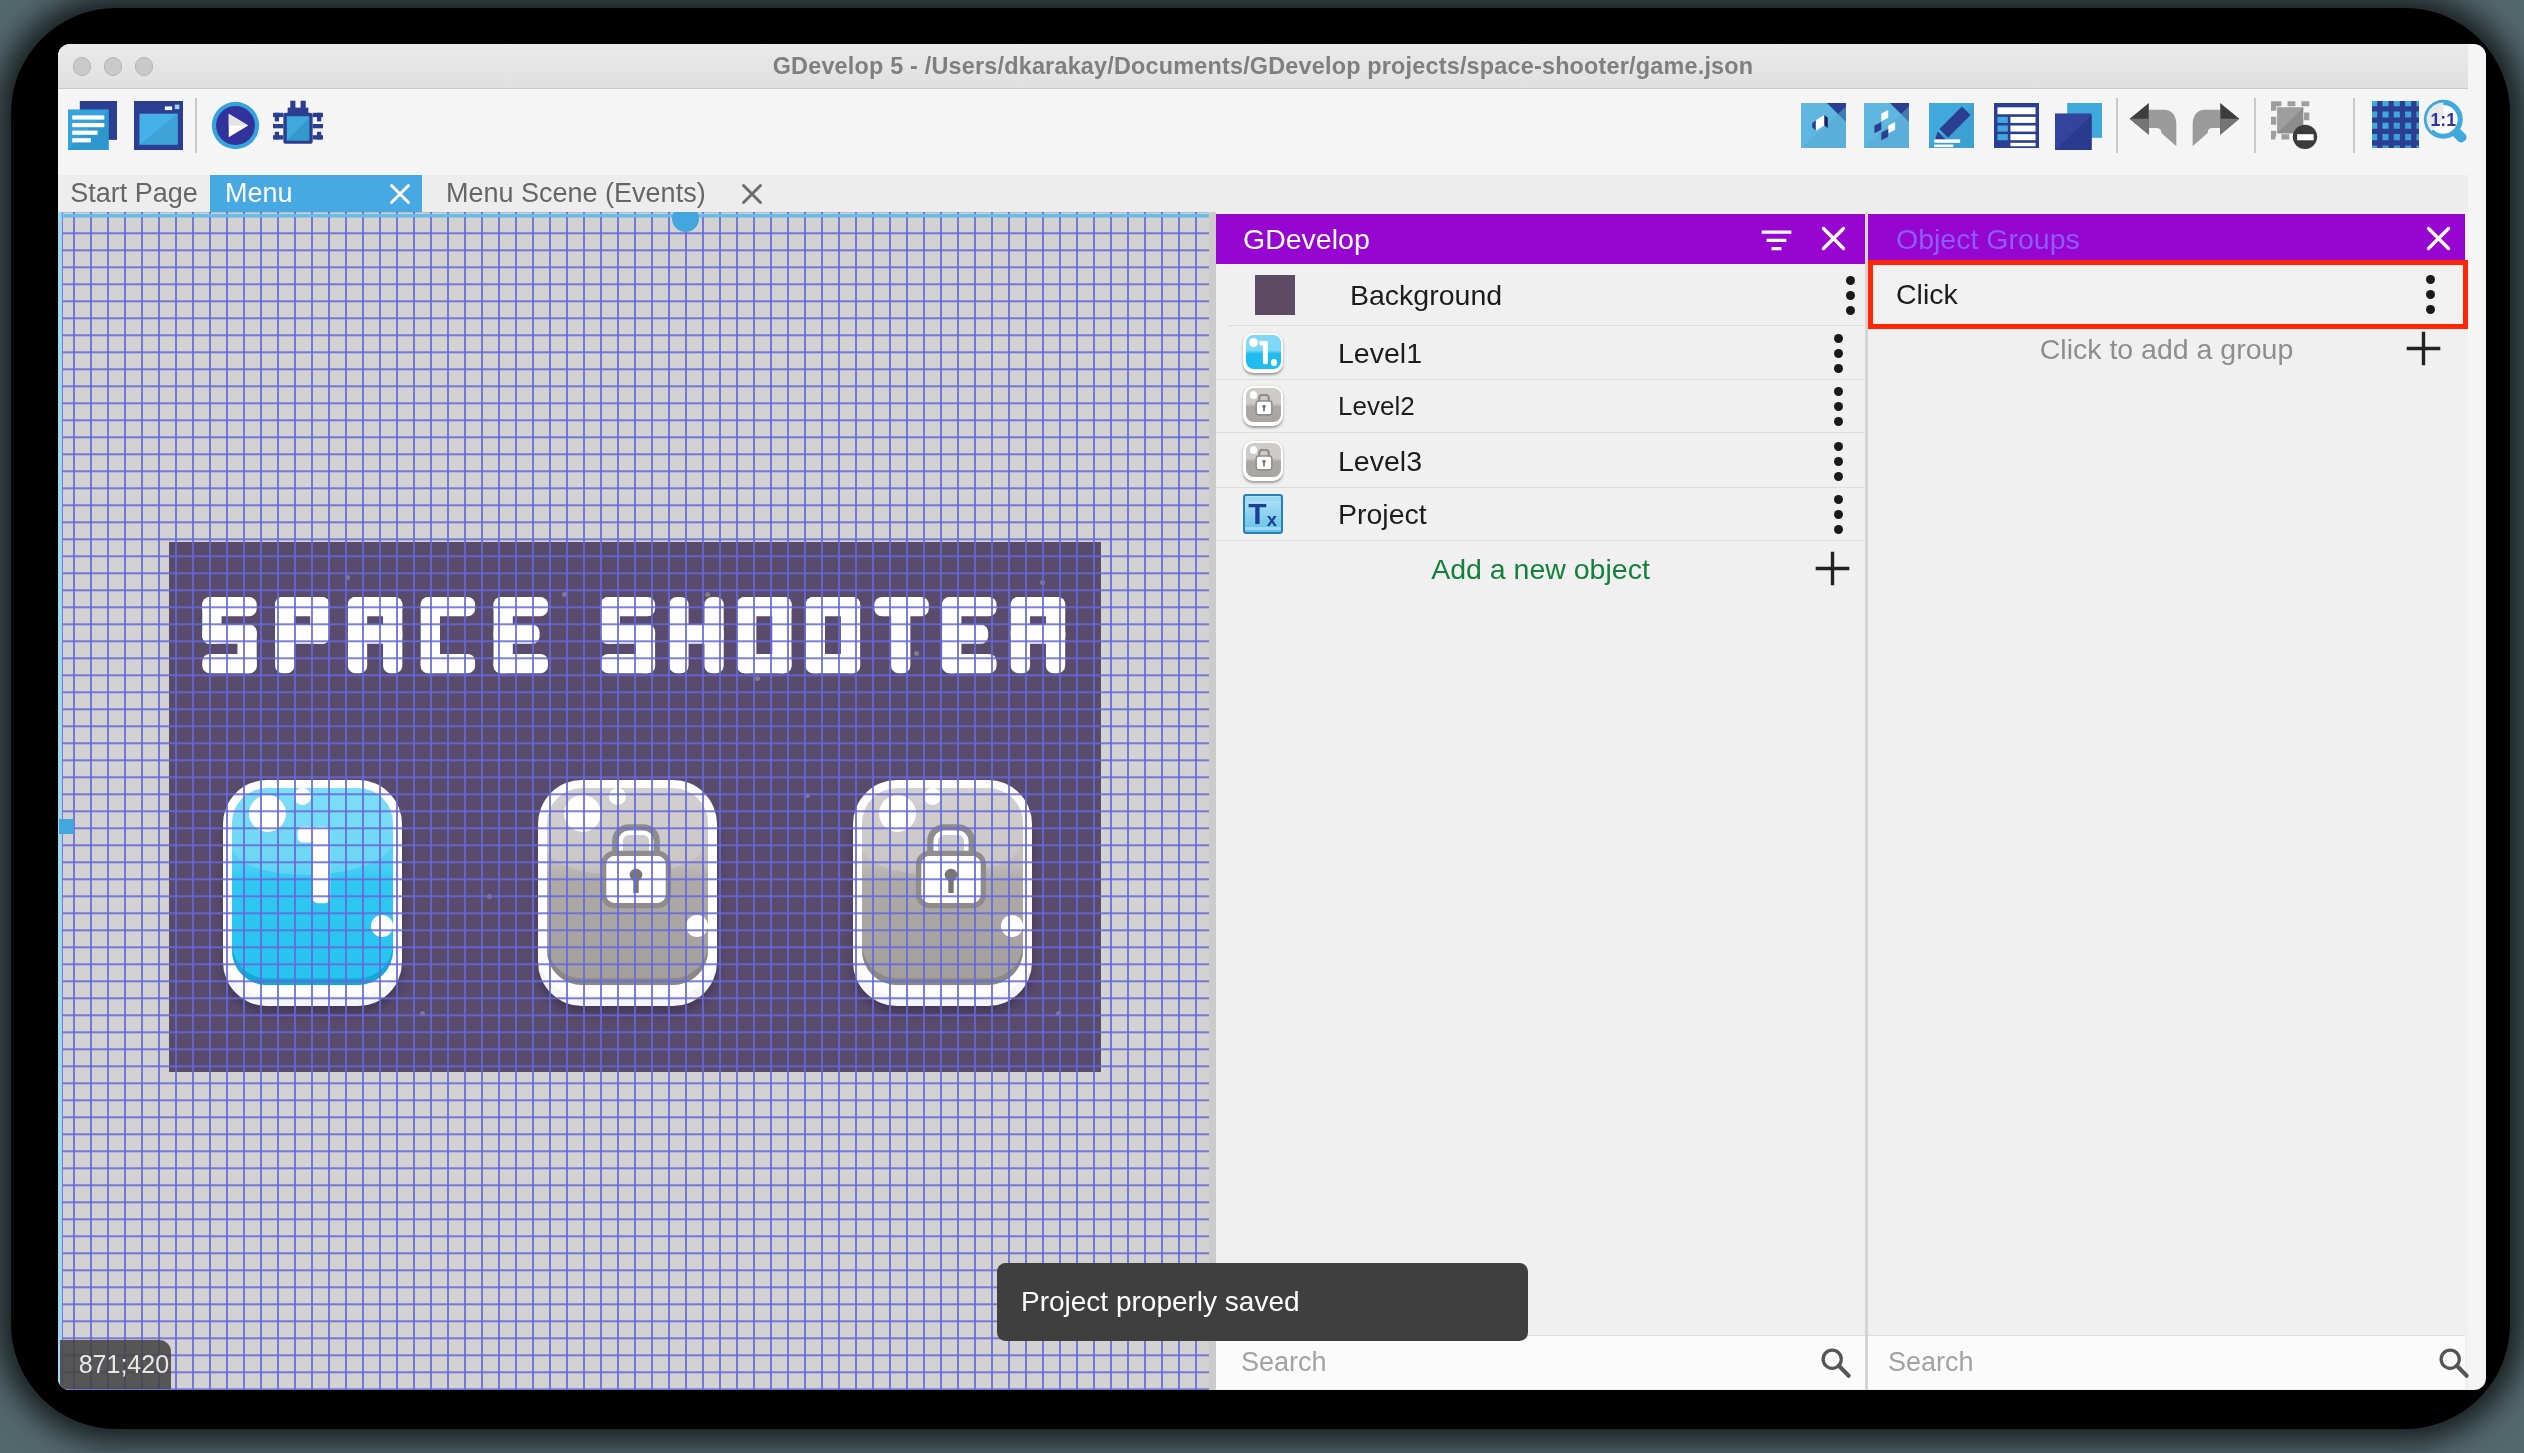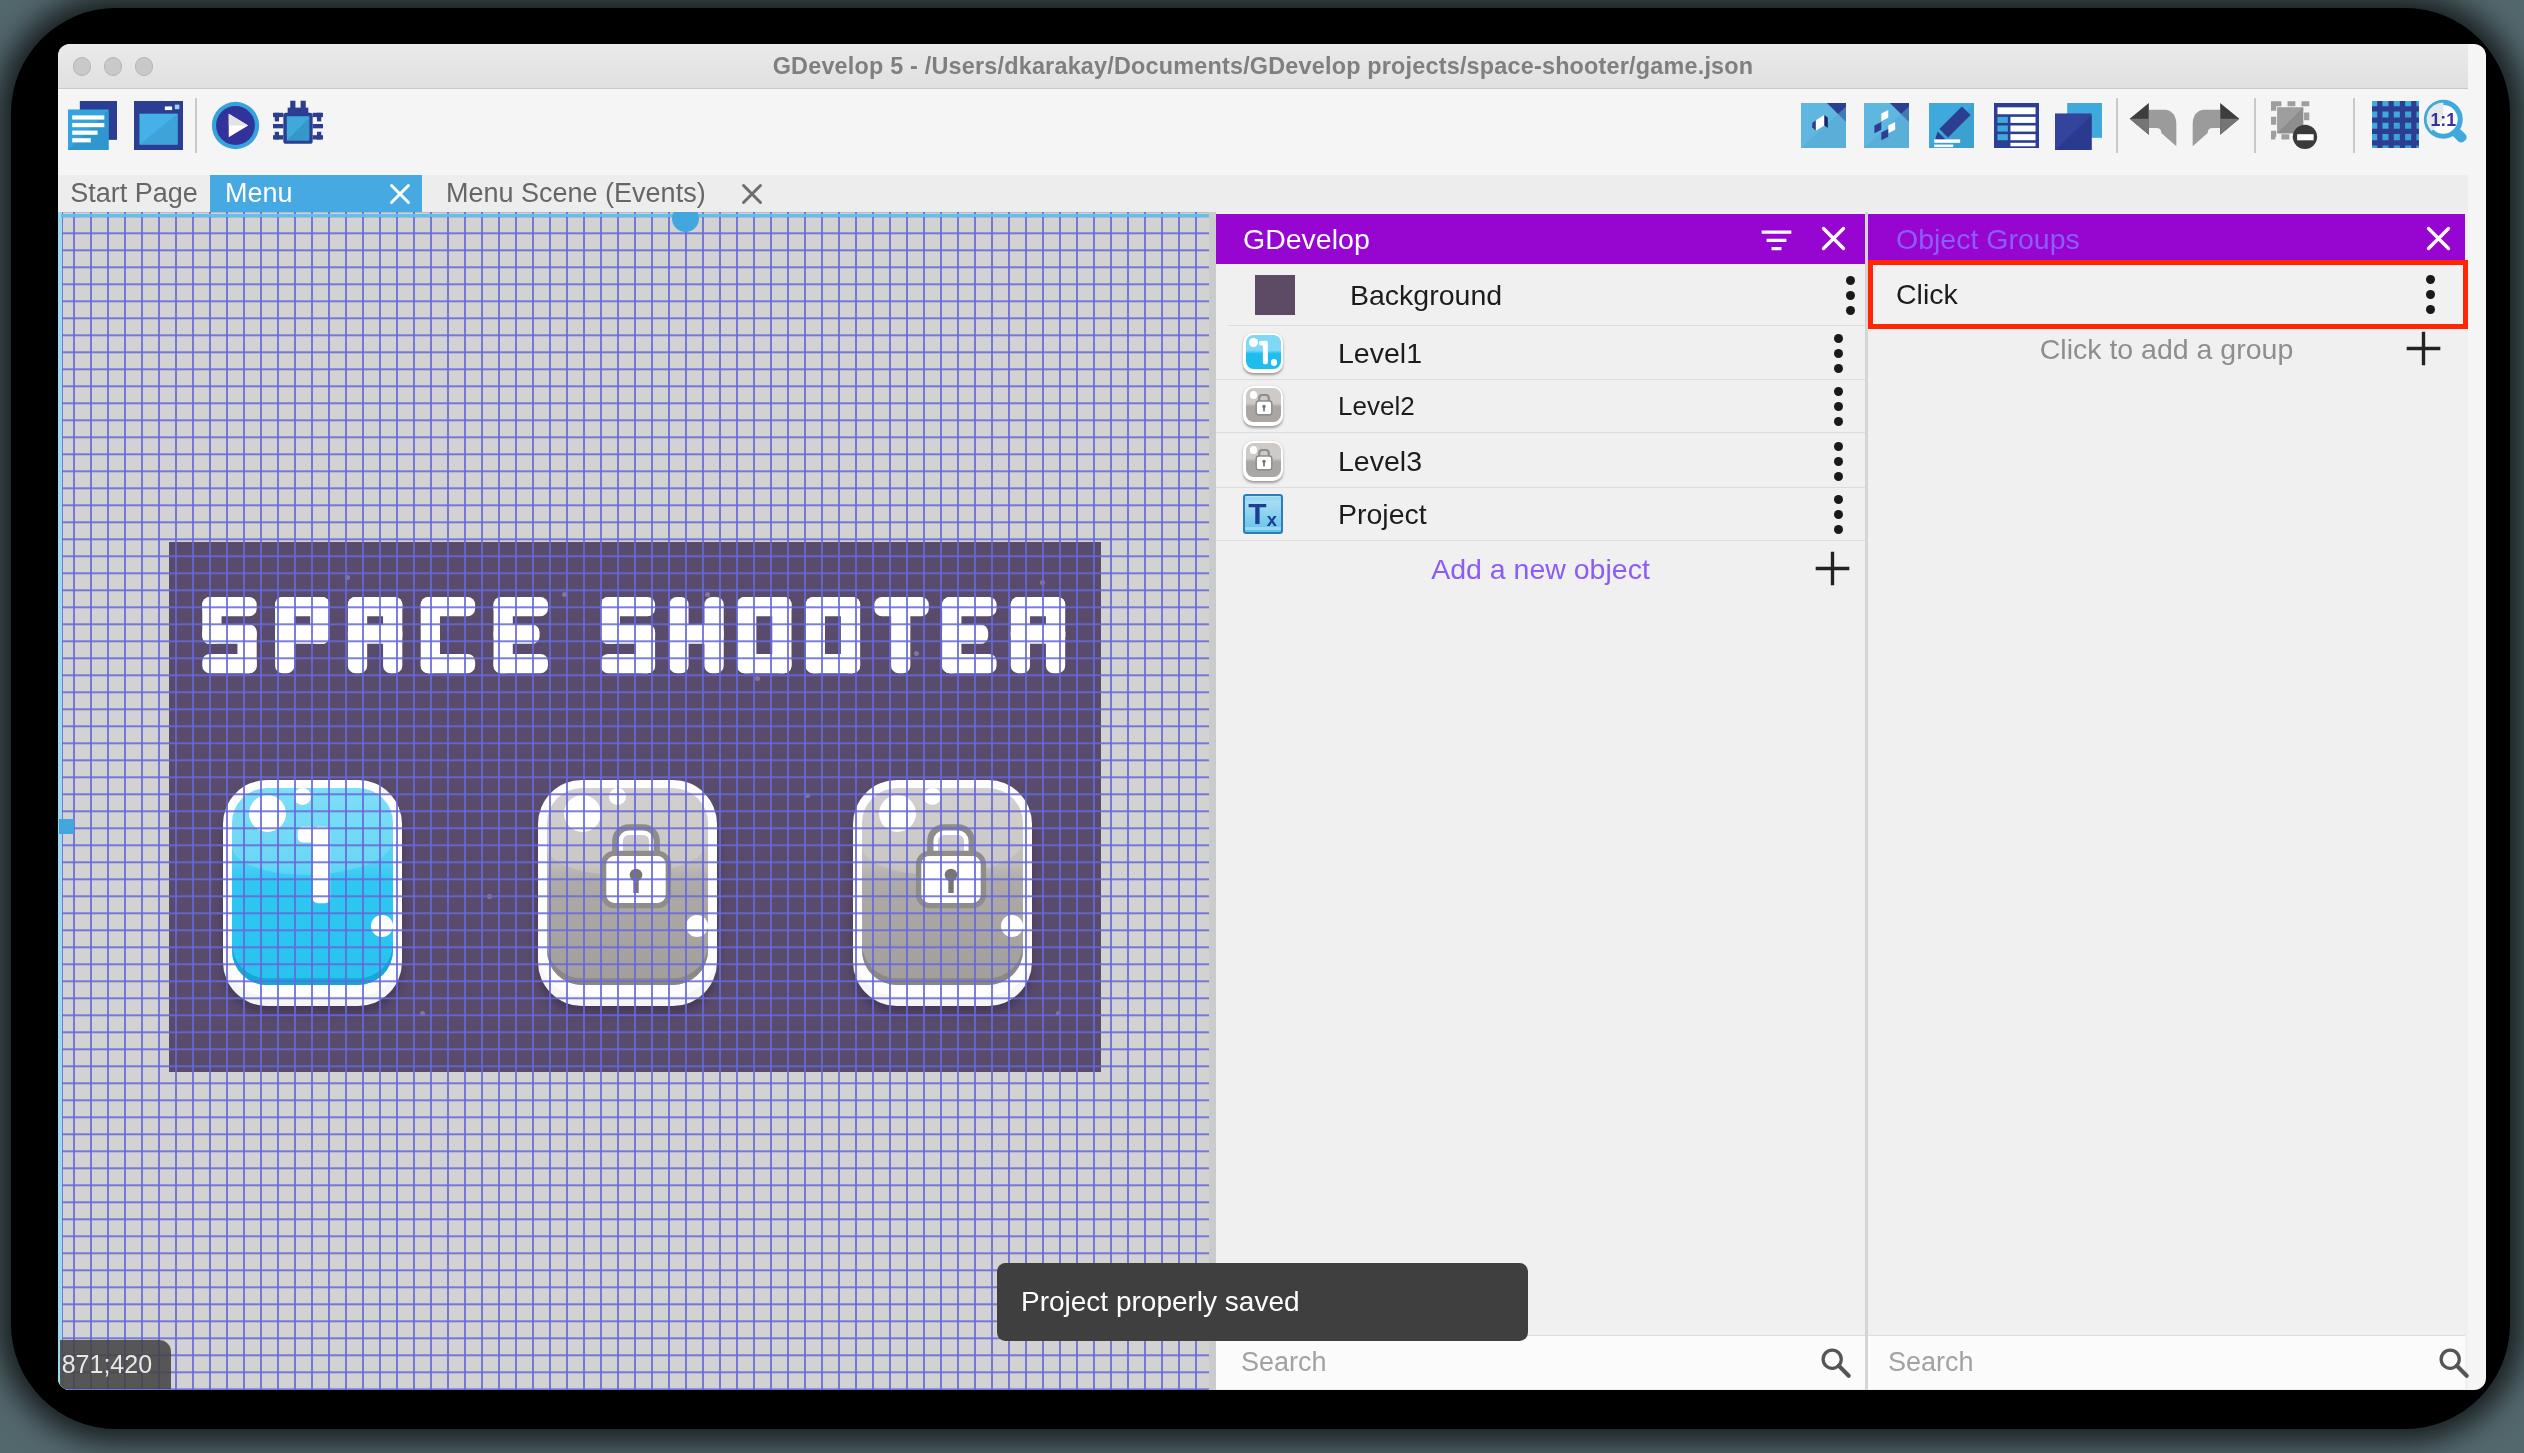--- a/index.html
+++ b/index.html
@@ -260,21 +260,21 @@
               <circle cx="50" cy="60" r="7" fill="#787674"></circle>
               <rect x="47" y="62" width="6" height="18" fill="#787674"></rect>
             </svg>
           </div>
         </div>
 <div style="position:absolute;left:0;top:0;width:1151px;height:1178px;background-image:repeating-linear-gradient(to right,rgba(102,104,216,0.85) 0px,rgba(102,104,216,0.85) 1.7px,transparent 1.7px,transparent 17px),repeating-linear-gradient(to bottom,rgba(102,104,216,0.85) 0px,rgba(102,104,216,0.85) 1.7px,transparent 1.7px,transparent 17px);background-position:15px 3.3px"></div>
 <div style="position:absolute;left:0;top:0;width:4.2px;height:1178px;background:#9ed9f0"></div>
 <div style="position:absolute;left:2.5px;top:1.7px;width:1149px;height:3.3px;background:#5ec1ea"></div>
 <div style="position:absolute;left:614px;top:-7.5px;width:27px;height:27px;border-radius:50%;background:#42a7de"></div>
 <div style="position:absolute;left:0.8px;top:607px;width:15px;height:15px;background:#42a7de"></div>
-<div style="position:absolute;left:1.7px;top:1128px;width:111px;height:49px;background:rgba(68,68,68,0.88);border-radius:0 11.7px 0 0;color:#e8e8e8;font-size:25px;line-height:49px;padding-left:2px">871;420</div>
+<div style="position:absolute;left:1.7px;top:1128px;width:111px;height:49px;background:rgba(68,68,68,0.88);border-radius:0 11.7px 0 0;color:#e8e8e8;font-size:25px;line-height:49px;padding-left:19px">871;420</div>
       </div>
 <div style="position:absolute;left:1151px;top:168px;width:6.7px;height:1178px;background:#cbcbcb"></div>
 <div style="position:absolute;left:1158px;top:168px;width:649px;height:1178px;background:#f0f0f0">
 <div style="position:absolute;left:0;top:1.7px;width:649px;height:50px;background:#9606d0"></div>
 <div style="position:absolute;left:27px;top:1.7px;height:50px;line-height:50px;font-size:28.5px;color:#fff;font-weight:500">GDevelop</div>
 <svg style="position:absolute;left:544px;top:15px" width="33" height="25" viewBox="0 0 40 30">
           <line x1="2" y1="6" x2="38" y2="6" stroke="#fff" stroke-width="4"></line>
           <line x1="8" y1="16" x2="32" y2="16" stroke="#fff" stroke-width="4"></line>
           <line x1="14" y1="26" x2="26" y2="26" stroke="#fff" stroke-width="4"></line>
         </svg>
@@ -357,21 +357,21 @@
                 <text x="4" y="33" font-family="Liberation Serif,serif" font-weight="bold" font-size="36" fill="#1c3f93">T</text>
                 <text x="26" y="36" font-family="Liberation Serif,serif" font-weight="bold" font-size="22" fill="#1c3f93">x</text>
               </svg>
             </div>
           </div>
 <div style="position:absolute;left:122px;top:0;height:54px;line-height:54px;font-size:28.5px;color:#1c1c1c">Project</div>
 <div style="position:absolute;left:618px;top:7.5px;width:9.2px;height:9.2px;border-radius:50%;background:#191919"></div>
 <div style="position:absolute;left:618px;top:22.6px;width:9.2px;height:9.2px;border-radius:50%;background:#191919"></div>
 <div style="position:absolute;left:618px;top:38px;width:9.2px;height:9.2px;border-radius:50%;background:#191919"></div>
         </div>
-<div style="position:absolute;left:0;top:330px;width:649px;height:54px;line-height:54px;text-align:center;font-size:28.5px;color:#8b5cf6">Add a new object</div>
+<div style="position:absolute;left:0;top:330px;width:649px;height:54px;line-height:54px;text-align:center;font-size:28.5px;color:#15803d">Add a new object</div>
 <svg style="position:absolute;left:598px;top:338px" width="37" height="37" viewBox="0 0 44 44">
           <path d="M22.0 2 L22.0 42 M2 22.0 L42 22.0" stroke="#222" stroke-width="4"></path>
         </svg>
 <div style="position:absolute;left:0;top:1123px;width:649px;height:54px;background:#fbfbfb;border-top:1.7px solid #ddd"></div>
 <div style="position:absolute;left:25px;top:1123px;height:54px;line-height:54px;font-size:27px;color:#a2a2a2">Search</div>
 <svg style="position:absolute;left:603px;top:1134px" width="33" height="33" viewBox="0 0 40 40">
           <circle cx="16" cy="16" r="11" fill="none" stroke="#555" stroke-width="4"></circle>
           <line x1="24" y1="24" x2="36" y2="36" stroke="#555" stroke-width="5" stroke-linecap="round"></line>
         </svg>
       </div>

